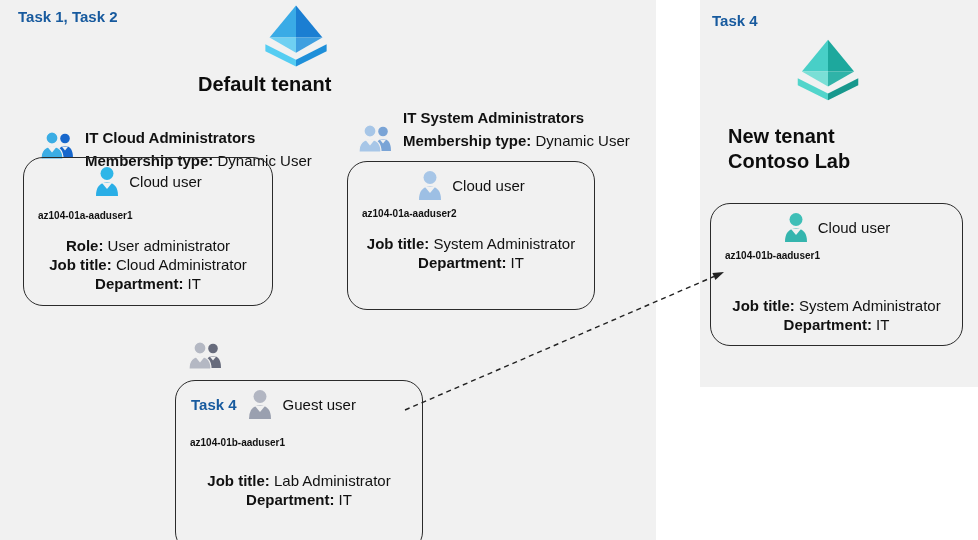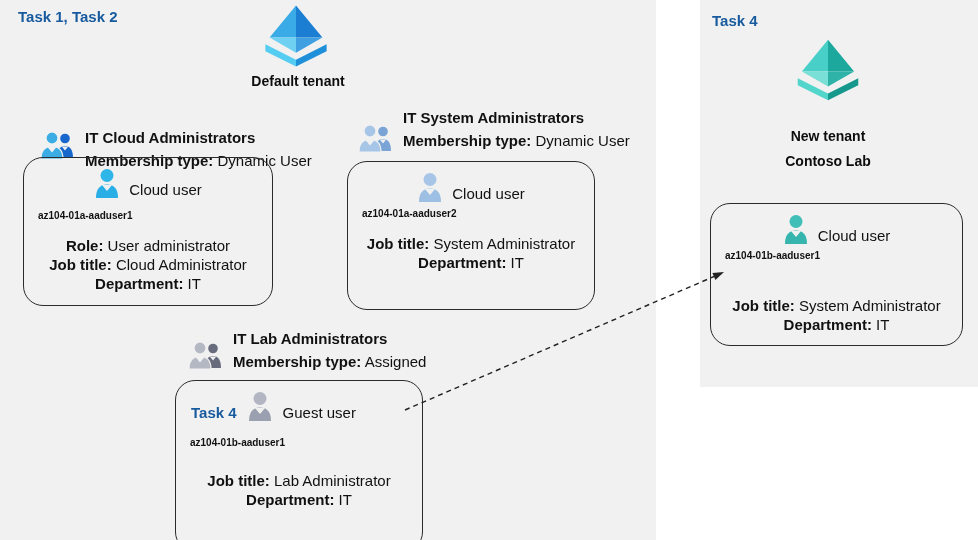--- a/index.html
+++ b/index.html
@@ -4,36 +4,36 @@
 <style>
   html,body { margin:0; padding:0; background:#ffffff; }
   .canvas {
     position:relative; width:978px; height:540px; overflow:hidden;
     font-family:"Liberation Sans", sans-serif; color:#111; background:#ffffff;
   }
   .main-bg   { position:absolute; left:0; top:0; width:656px; height:540px; background:#f1f1f1; }
   .side-panel{ position:absolute; left:700px; top:0; width:278px; height:387px; background:#f1f1f1; }
   .abs { position:absolute; }
   .task-label { font-weight:700; font-size:15px; color:#175a9e; white-space:nowrap; }
-  .tenant-title { font-weight:700; font-size:14px; color:#0d0d0d; text-align:center; white-space:nowrap; }
+  .tenant-title { font-weight:700; font-size:20px; color:#0d0d0d; white-space:nowrap; }
   .tenant-title .line { line-height:25px; }
 
   .group { position:absolute; display:flex; gap:11px; align-items:flex-start; }
   .group svg { flex:0 0 auto; margin-top:3px; }
   .group-text { font-size:15px; line-height:23px; white-space:nowrap; }
   .group-name { font-weight:700; }
   b { font-weight:700; }
 
   .card {
     position:absolute; box-sizing:border-box;
     border:1.4px solid #2b2b2b; border-radius:20px;
     padding:6px 14px; background:transparent;
   }
   .card-header {
-    display:flex; align-items:flex-end; justify-content:center;
+    display:flex; align-items:center; justify-content:center;
     gap:9px; height:34px; font-size:15px; white-space:nowrap;
   }
   .card-header.left { justify-content:flex-start; padding-left:1px; gap:10px; }
   .username { font-weight:700; font-size:10px; margin-top:12px; white-space:nowrap; }
   .username.gap-sm { margin-top:6px; }
   .username.gap-md { margin-top:16px; }
   .fields { margin-top:15px; font-size:15px; line-height:19px; white-space:nowrap;text-align:center; }
   .fields.gap-md { margin-top:23px; }
   .fields.gap-lg { margin-top:35px; }
 
@@ -91,24 +91,20 @@
 
   <div class="group" style="left:188px; top:327px;">
     <svg width="34" height="30" viewBox="0 0 34 30" style="margin-top:12px;">
       <circle cx="25" cy="9.5" r="4.8" fill="#676b7c"></circle>
       <path d="M17,29 Q17,17 25,17 Q33,17 33,29 Z" fill="#676b7c"></path>
       <polygon points="21.8,17.4 25,21.5 28.2,17.4" fill="#f1f1f1"></polygon>
       <circle cx="12" cy="9" r="6" stroke="#f1f1f1" stroke-width="1.2" fill="#b4b8c3"></circle>
       <path d="M1,30 Q1,17.5 12,17.5 Q23,17.5 23,30 Z" stroke="#f1f1f1" stroke-width="1.2" fill="#b4b8c3"></path>
       <polygon points="7.5,18 12,23.5 16.5,18" fill="#f1f1f1"></polygon>
     </svg>
-    <div class="group-text">
-      <div class="group-name">IT Lab Administrators</div>
-      <div><b>Membership type:</b> <span>Assigned</span></div>
-    </div>
   </div>
 
   <div class="card" style="left:23px; top:157px; width:250px; height:149px;">
     <div class="card-header">
       <svg width="26" height="30" viewBox="0 0 26 30">
         <circle cx="13" cy="7.5" r="6.5" fill="#2eb6e8"></circle>
         <path d="M2,30 Q2,16.5 13,16.5 Q24,16.5 24,30 Z" fill="#2aaee6"></path>
         <polygon points="8,17 13,23 18,17" fill="#f1f1f1"></polygon>
       </svg>
       <span>Cloud user</span>

